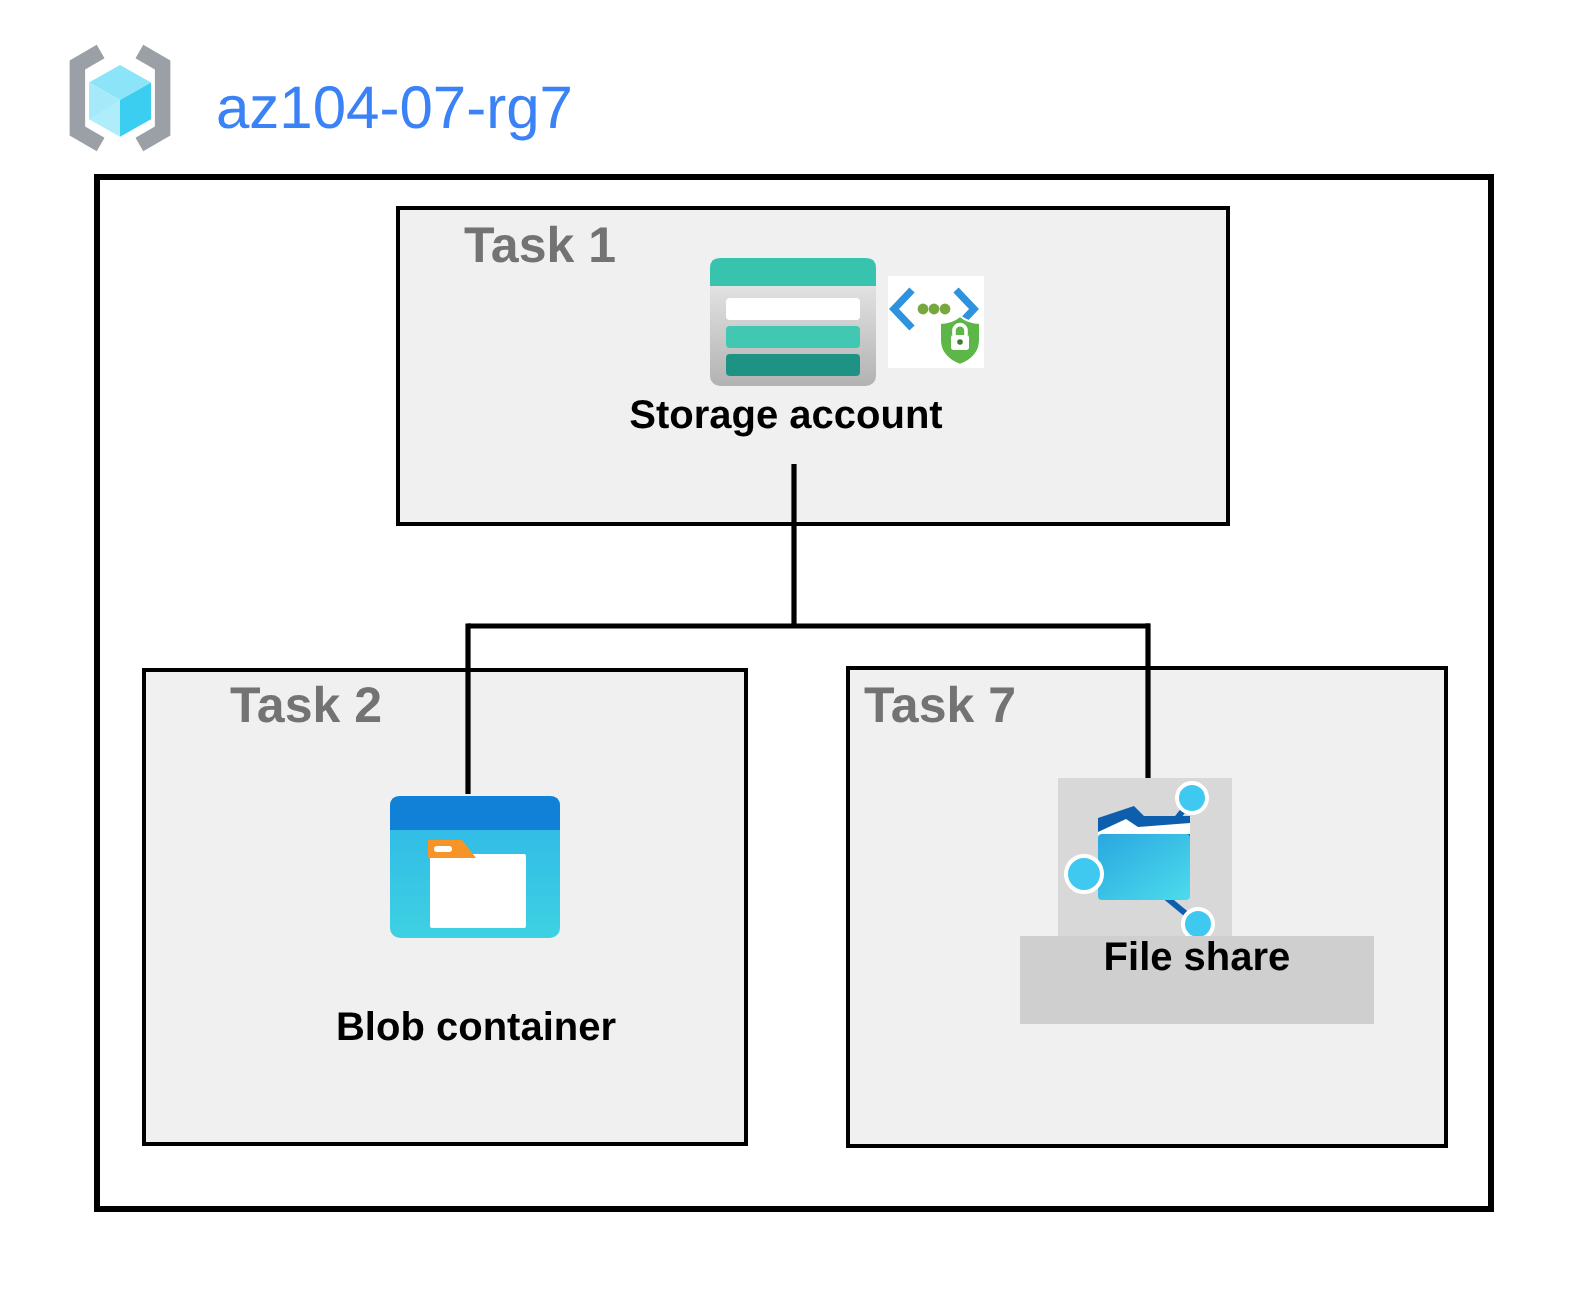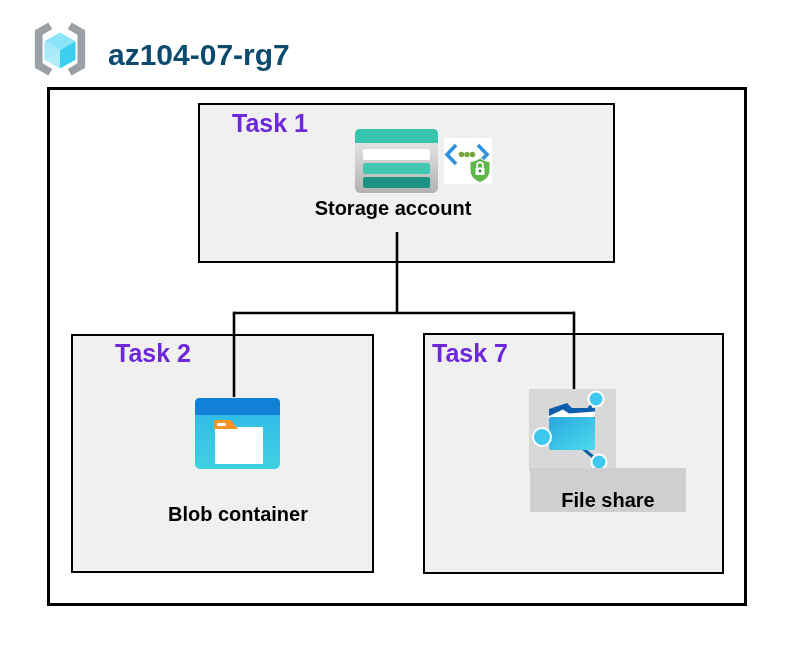--- a/index.html
+++ b/index.html
@@ -3,48 +3,48 @@
 <meta charset="utf-8">
 <style>
   html,body{margin:0;padding:0;background:#ffffff;}
   .canvas{
     position:relative;width:788px;height:647px;background:#ffffff;overflow:hidden;
     font-family:"Liberation Sans","DejaVu Sans",sans-serif;
   }
   .abs{position:absolute;}
   
   .rg-title{
-    position:absolute;left:108px;top:38px;font-size:30px;font-weight:700;color:#0c4a6e;
+    position:absolute;left:108px;top:38px;font-size:30px;font-weight:400;color:#3b82f6;
     letter-spacing:0px;
   }
   
   .outer-box{
     position:absolute;left:47px;top:87px;width:700px;height:519px;
     background:#ffffff;border:3px solid #000000;box-sizing:border-box;
   }
   .task-box{
     position:absolute;background:#f0f0f0;border:2px solid #000000;box-sizing:border-box;
   }
   .task1{left:198px;top:103px;width:417px;height:160px;}
   .task2{left:71px;top:334px;width:303px;height:239px;}
   .task3{left:423px;top:333px;width:301px;height:241px;}
   .task-label{
-    position:absolute;font-size:25px;font-weight:700;color:#6d28d9;white-space:nowrap;
+    position:absolute;font-size:25px;font-weight:700;color:#737373;white-space:nowrap;
   }
   .resource-label{
     position:absolute;font-size:20px;font-weight:700;color:#000000;text-align:center;white-space:nowrap;
   }
   .connector-layer{position:absolute;left:0;top:0;width:788px;height:647px;pointer-events:none;}
   
   .fs-icon-bg{
     position:absolute;left:529px;top:389px;width:87px;height:82px;background:#d8d8d8;
   }
   .fs-label-bg{
-    position:absolute;left:510px;top:468px;width:156px;height:44px;background:#cfcfcf;
-    display:flex;align-items:flex-end;justify-content:center;margin-left:20px;
+    position:absolute;left:510px;top:468px;width:177px;height:44px;background:#cfcfcf;
+    display:flex;align-items:flex-start;justify-content:center;
   }
   .fs-label-bg .resource-label{position:static;}
   svg{display:block;}
 </style>
 </head>
 <body>
 
 <div class="canvas">
 
   <svg class="abs" style="left:29px;top:20px;" width="62" height="58" viewBox="0 0 64 58">

